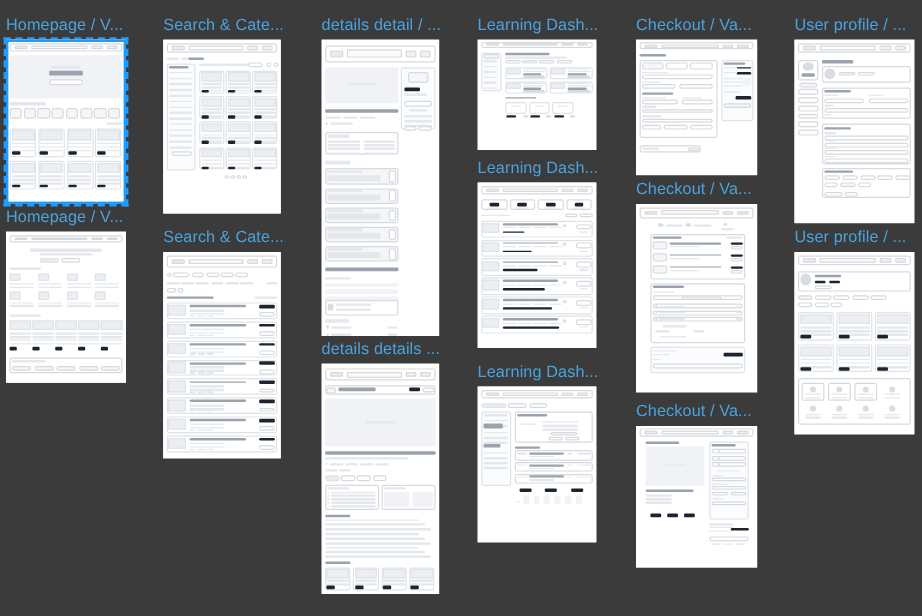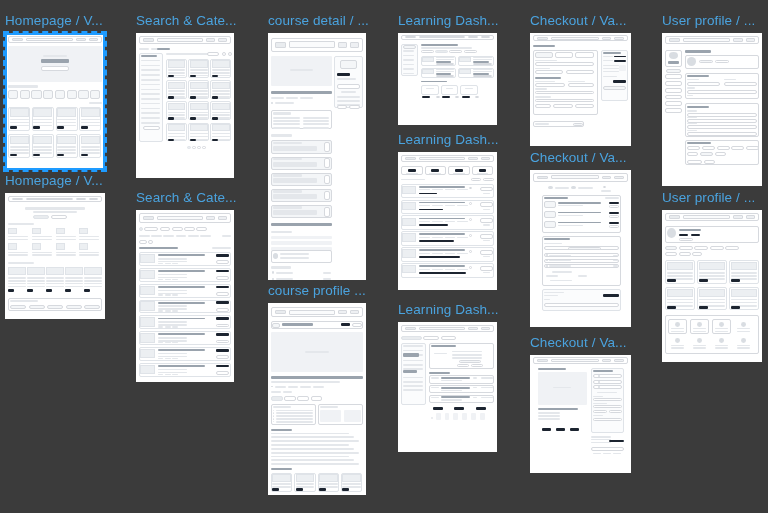--- a/index.html
+++ b/index.html
@@ -442,21 +442,21 @@
           <div class="bar" style="left: 22%; top: 94%; width: 30%; height: 0.9%;"></div>
           <div class="bar" style="left: 22%; top: 95.1%; width: 6%; height: 0.9%;"></div>
           <div class="bar" style="left: 29.5%; top: 95.1%; width: 6%; height: 0.9%;"></div>
           <div class="bar" style="left: 37%; top: 95.1%; width: 6%; height: 0.9%;"></div>
           <div class="bar dark" style="left: 82%; top: 89.9%; width: 13%; height: 1.6%;"></div>
           <div class="box" style="left: 82%; top: 93.7%; width: 13%; height: 2.2%;"></div>
         </div>
       </div>
     </div>
     <div class="frame-group" style="left: 268px; top: 14px; width: 98px;">
-      <div class="frame-title">course detail / ...</div>
+      <div class="frame-title">details detail / ...</div>
       <div class="frame" style="left: 0px; top: 19px; width: 98px; height: 247px;">
         <div class="pg">
           <div class="nav">
             <div class="logo"></div>
             <div class="search"></div>
             <div class="btn"></div>
             <div class="btn"></div>
           </div>
           <div class="bar lt" style="left: 3%; top: 9.5%; width: 62%; height: 12%;"></div>
           <div class="bar" style="left: 22%; top: 14.5%; width: 24%; height: 1%;"></div>
@@ -521,21 +521,21 @@
           <div class="circ" style="left: 4%; top: 96.5%; width: 2.2%; height: 1%;"></div>
           <div class="bar" style="left: 8%; top: 96.7%; width: 18%; height: 0.8%;"></div>
           <div class="bar" style="left: 56%; top: 96.7%; width: 8%; height: 0.8%;"></div>
           <div class="circ" style="left: 4%; top: 99%; width: 2.2%; height: 1%;"></div>
           <div class="bar" style="left: 8%; top: 99.2%; width: 18%; height: 0.8%;"></div>
           <div class="bar" style="left: 56%; top: 99.2%; width: 8%; height: 0.8%;"></div>
         </div>
       </div>
     </div>
     <div class="frame-group" style="left: 268px; top: 284px; width: 98px;">
-      <div class="frame-title">course profile ...</div>
+      <div class="frame-title">details details ...</div>
       <div class="frame" style="left: 0px; top: 19px; width: 98px; height: 192px;">
         <div class="pg">
           <div class="nav">
             <div class="logo"></div>
             <div class="search"></div>
             <div class="btn"></div>
             <div class="btn"></div>
           </div>
           <div class="box" style="left: 3%; top: 9.5%; width: 94%; height: 4%;"></div>
           <div class="box f" style="left: 4.5%; top: 10.2%; width: 8%; height: 2.6%;"></div>

